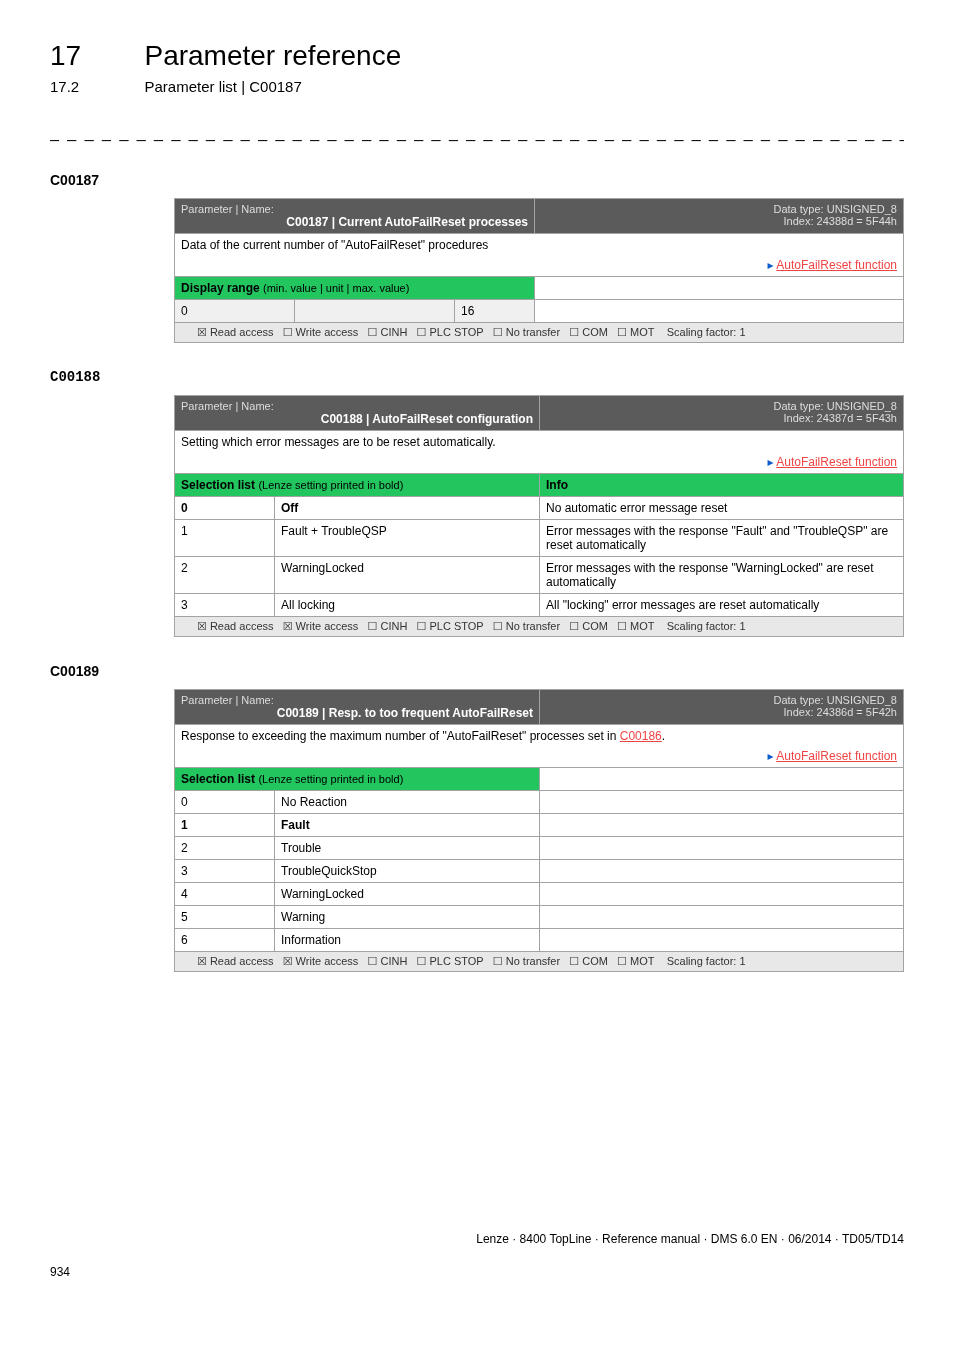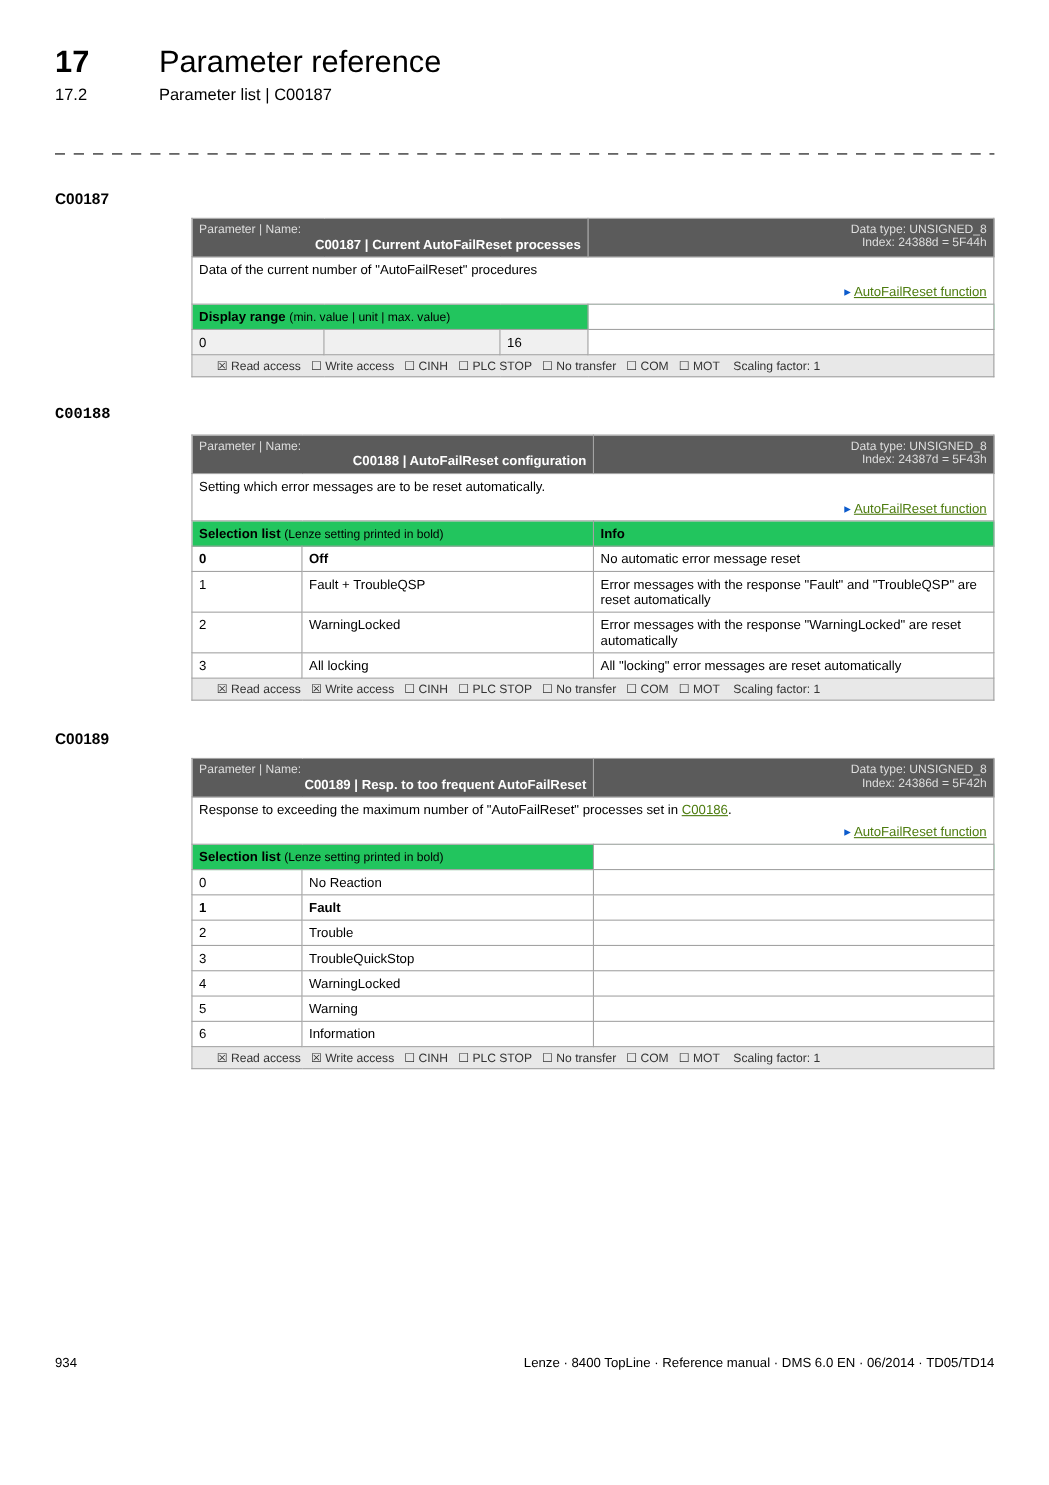--- a/index.html
+++ b/index.html
@@ -7,21 +7,21 @@
     width: 954px;
     font-family: Arial, Helvetica, sans-serif;
     background: #fff;
     color: #000;
   }
   .page {
     padding: 40px 50px 30px 50px;
   }
   .chapter-num {
     font-size: 28px;
-    font-weight: 700;
+    font-weight: 400;
     display: inline-block;
     width: 90px;
     vertical-align: top;
   }
   .chapter-title {
     font-size: 28px;
     font-weight: 400;
     display: inline-block;
   }
   .sec-row {
@@ -79,37 +79,37 @@
     background: #f3f3f3;
     font-weight: 700;
     font-size: 12px;
   }
   .hdr-med {
     background: #22c55e;
     font-weight: 700;
     font-size: 12px;
   }
   .hdr-med .sub { font-weight: 400; font-size: 11px; }
-  .link { color: #4d7c0f; text-decoration: underline; text-align: center; }
+  .link { color: #ef4444; text-decoration: underline; text-align: center; }
   .arrow { color: #0b5bcc; }
   .num-col { text-align: right; }
   .footer-row {
     background: #e8e8e8;
     font-size: 11px;
     color: #333;
   }
   .footer-row td { padding: 3px 22px; }
   .white-cell { background: #fff; }
   .pagefoot {
     margin-top: 260px;
     font-size: 12px;
     display: flex;
     justify-content: space-between;
   }
-  .pagefoot .pnum { font-weight: 400; }
+  .pagefoot .pnum { font-weight: 400; margin-top: 33px; }
 </style>
 </head>
 <body>
 
 <div class="page">
   <div>
     <span class="chapter-num">17</span>
     <span class="chapter-title">Parameter reference</span>
   </div>
   <div class="sec-row">

